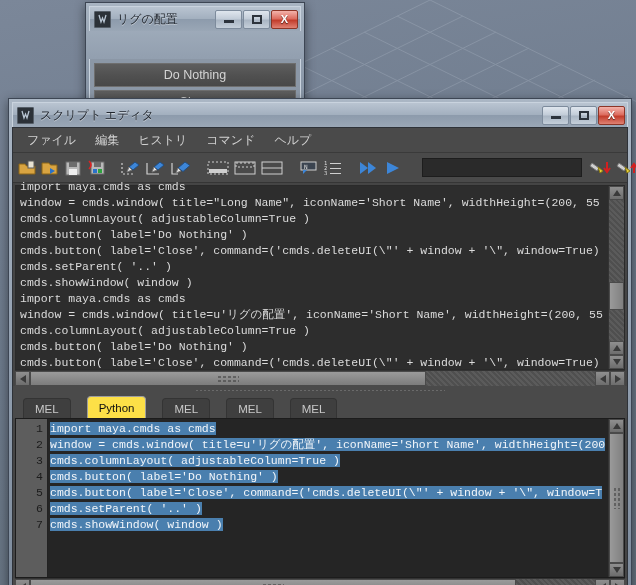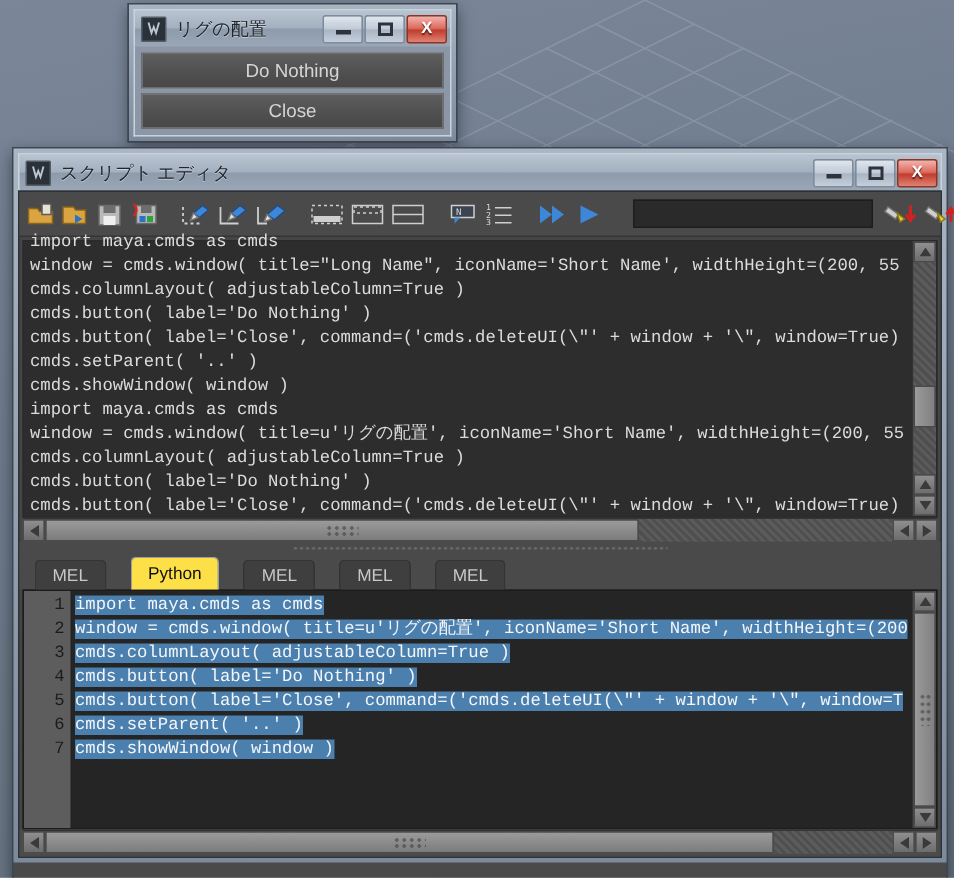--- a/index.html
+++ b/index.html
@@ -40,21 +40,21 @@
     background:linear-gradient(180deg,#dfe6ee 0%,#c2ccd8 47%,#a9b5c3 53%,#c5cfda 100%);
     display:flex; align-items:center; justify-content:center;
     color:#1d232b; font-size:11px; line-height:1; cursor:default; border-radius:2px; }
   .wbtn.close { background:linear-gradient(180deg,#f3b3ab 0%,#dd6d60 45%,#c23d2c 55%,#e08274 100%);
     border-color:#8c3527; color:#fff; font-weight:bold; text-shadow:0 1px 1px rgba(0,0,0,.6); }
   .wbtn .glyph-min { display:block; width:10px; height:3px; background:#2c333c; margin-top:5px; }
   .wbtn .glyph-max { display:block; width:10px; height:9px; border:2px solid #2c333c; }
 
   
   #rig-window { left:85px; top:2px; width:220px; }
-  #rig-body { background:#8b97a6; padding:4px; border:1px solid #c9d3de; border-top:none; }
+  #rig-body { background:#8b97a6; padding:4px; border:1px solid #c9d3de; border-top:none;margin-top:28px; }
   .rig-btn { display:block; width:100%; height:24px; margin-bottom:3px;
     background:linear-gradient(180deg,#5e5e5e 0%,#515151 50%,#484848 100%);
     border:1px solid #6e6e6e; color:#d5d5d5; font-size:12.5px; cursor:default;
     font-family:"Liberation Sans",sans-serif; }
   .rig-btn:last-child { margin-bottom:0; }
 
   
   #script-editor { left:8px; top:98px; width:624px; height:492px; }
   #se-outer { background:linear-gradient(180deg,#aab6c4 0%,#93a0b0 50%,#7c8a9b 100%); padding:3px; }
   #se-inner { background:#454545; border:1px solid #2e3238; }
@@ -200,20 +200,27 @@
           </span>
         <span class="wbtn">
             <i class="glyph-max"></i>
           </span>
         <span class="wbtn close">X</span>
       </span>
     </div>
 
     <div id="se-inner">
 
+      <div class="menubar">
+        <span class="menu-item">ファイル</span>
+        <span class="menu-item">編集</span>
+        <span class="menu-item">ヒストリ</span>
+        <span class="menu-item">コマンド</span>
+        <span class="menu-item">ヘルプ</span>
+      </div>
 
       <div class="toolbar">
         <span class="tb-btn">
           <svg width="20" height="18" viewBox="0 0 20 18">
             <path d="M2 5 h6 l1.5 2 H18 v8 H2 z" fill="#d9a441" stroke="#8a6418"></path>
             <rect x="11" y="2" width="6" height="7" fill="#e8e2d2" stroke="#5a5a5a"></rect>
           </svg>
           </span>
         <span class="tb-btn">
           <svg width="20" height="18" viewBox="0 0 20 18">

